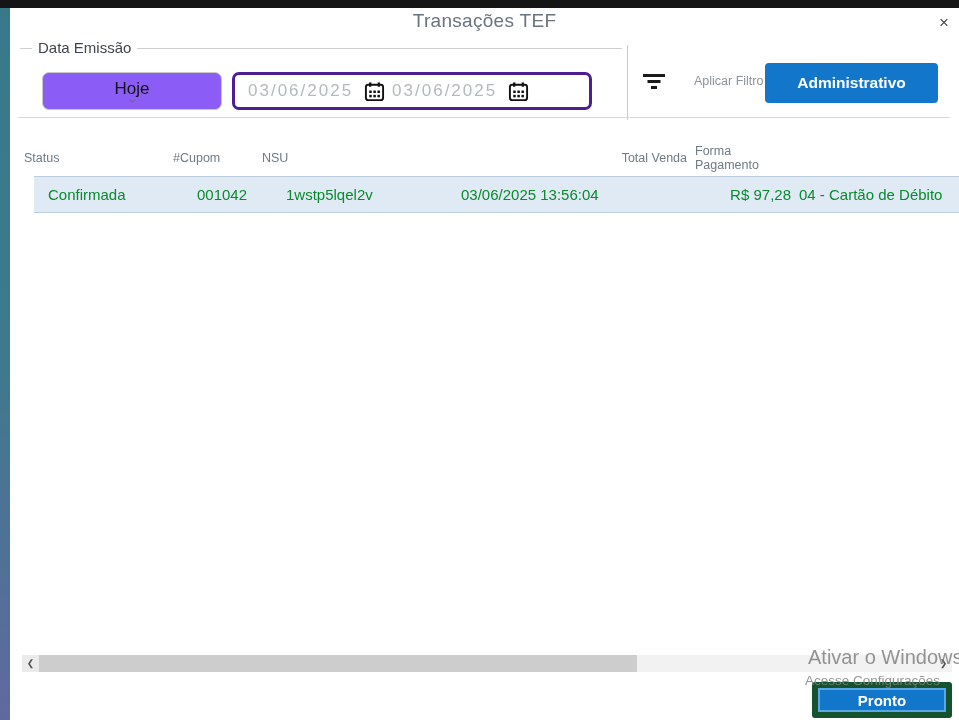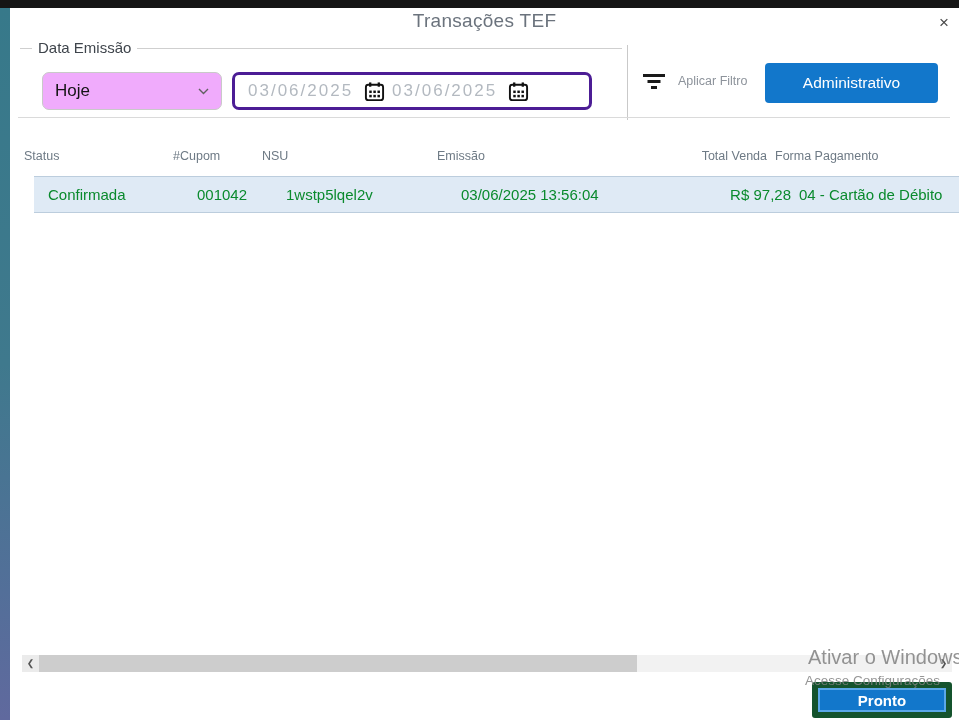--- a/index.html
+++ b/index.html
@@ -14,46 +14,46 @@
 
   .dialog-title { position:absolute; left:0; right:0; top:2px; text-align:center;
                   font-size:19px; color:#6b737d; letter-spacing:.3px; }
   .close-btn { position:absolute; left:923px; top:4px; width:22px; height:22px; text-align:center;
                font-size:17px; color:#4b4b4b; line-height:22px; cursor:pointer; }
 
   
   .fieldset { position:absolute; left:10px; top:40px; width:602px; height:72px; border-top:1px solid #cfcfcf; }
   .fieldset-legend { position:absolute; left:12px; top:-10px; background:#fff; padding:0 6px;
                      font-size:15px; color:#3f454c; }
-  .period-select { position:absolute; left:32px; top:64px; width:180px; height:38px; background:#f0abfc;
+  .period-select { position:absolute; left:32px; top:64px; width:180px; height:38px; background:#8b5cf6;
                    border:1px solid #c9c9c9; border-radius:7px; display:flex; align-items:center;
-                   padding:6px 12px; cursor:pointer; }
+                   padding:6px 12px; cursor:pointer;flex-direction:column; }
   .period-select .val { font-size:17px; color:#141414; flex:1; }
   .chev { width:11px; height:7px; }
 
   .date-group { position:absolute; left:222px; top:64px; width:360px; height:38px; background:#fff;
                 border:3px solid #4c1d95; border-radius:7px; display:flex; align-items:center;
                 padding:0 10px 0 13px; }
   .date-text { font-size:17px; letter-spacing:2px; color:#b3b9c0; white-space:nowrap; }
   .cal-icon { width:21px; height:21px; margin-left:11px; flex:0 0 auto; cursor:pointer; }
   .date-text.second { margin-left:7px; }
 
   .v-divider { position:absolute; left:617px; top:37px; width:1px; height:75px; background:#c9c9c9; }
 
   .apply-filter { position:absolute; left:633px; top:58px; height:30px; display:flex; align-items:center;
-                  gap:13px; cursor:pointer; }
+                  gap:29px; cursor:pointer; }
   .funnel { width:22px; height:15px; position:relative; }
   .funnel i { position:absolute; left:50%; transform:translateX(-50%); height:3px; background:#1a1a1a; display:block; }
   .funnel i:nth-child(1){ top:0; width:22px; }
   .funnel i:nth-child(2){ top:6px; width:13px; }
   .funnel i:nth-child(3){ top:12px; width:6px; }
   .apply-filter .lbl { font-size:12.5px; color:#8d939b; }
 
   .admin-btn { position:absolute; left:755px; top:55px; width:173px; height:40px; background:#1277cb;
-               border:none; border-radius:4px; color:#fff; font-weight:normal; font-size:15.5px;
+               border:none; border-radius:4px; color:#fff; font-weight:bold; font-size:15.5px;
                font-family:"Liberation Sans", sans-serif; cursor:pointer; }
 
   .h-separator { position:absolute; left:8px; top:109px; width:932px; height:1px; background:#dadada; }
 
   
   .grid-row { display:grid; grid-template-columns:149px 89px 175px 250px 80px 1fr;
               padding-left:14px; align-items:center; }
   .table-head { position:absolute; left:0; top:127px; width:941px; height:24px;
                 font-size:12.5px; color:#6e7a85;margin-top:9px; }
   .col-total { text-align:right; }
@@ -145,21 +145,20 @@
     </div>
 
     <button class="admin-btn">Administrativo</button>
 
     <div class="h-separator"></div>
 
     <div class="table-head grid-row">
       <span>Status</span>
       <span>#Cupom</span>
       <span>NSU</span>
-      <span>Emissão</span>
       <span class="col-total">Total Venda</span>
       <span class="col-forma">Forma Pagamento</span>
     </div>
 
     <div class="table-row grid-row">
       <span>Confirmada</span>
       <span>001042</span>
       <span>1wstp5lqel2v</span>
       <span>03/06/2025 13:56:04</span>
       <span class="col-total">R$ 97,28</span>

